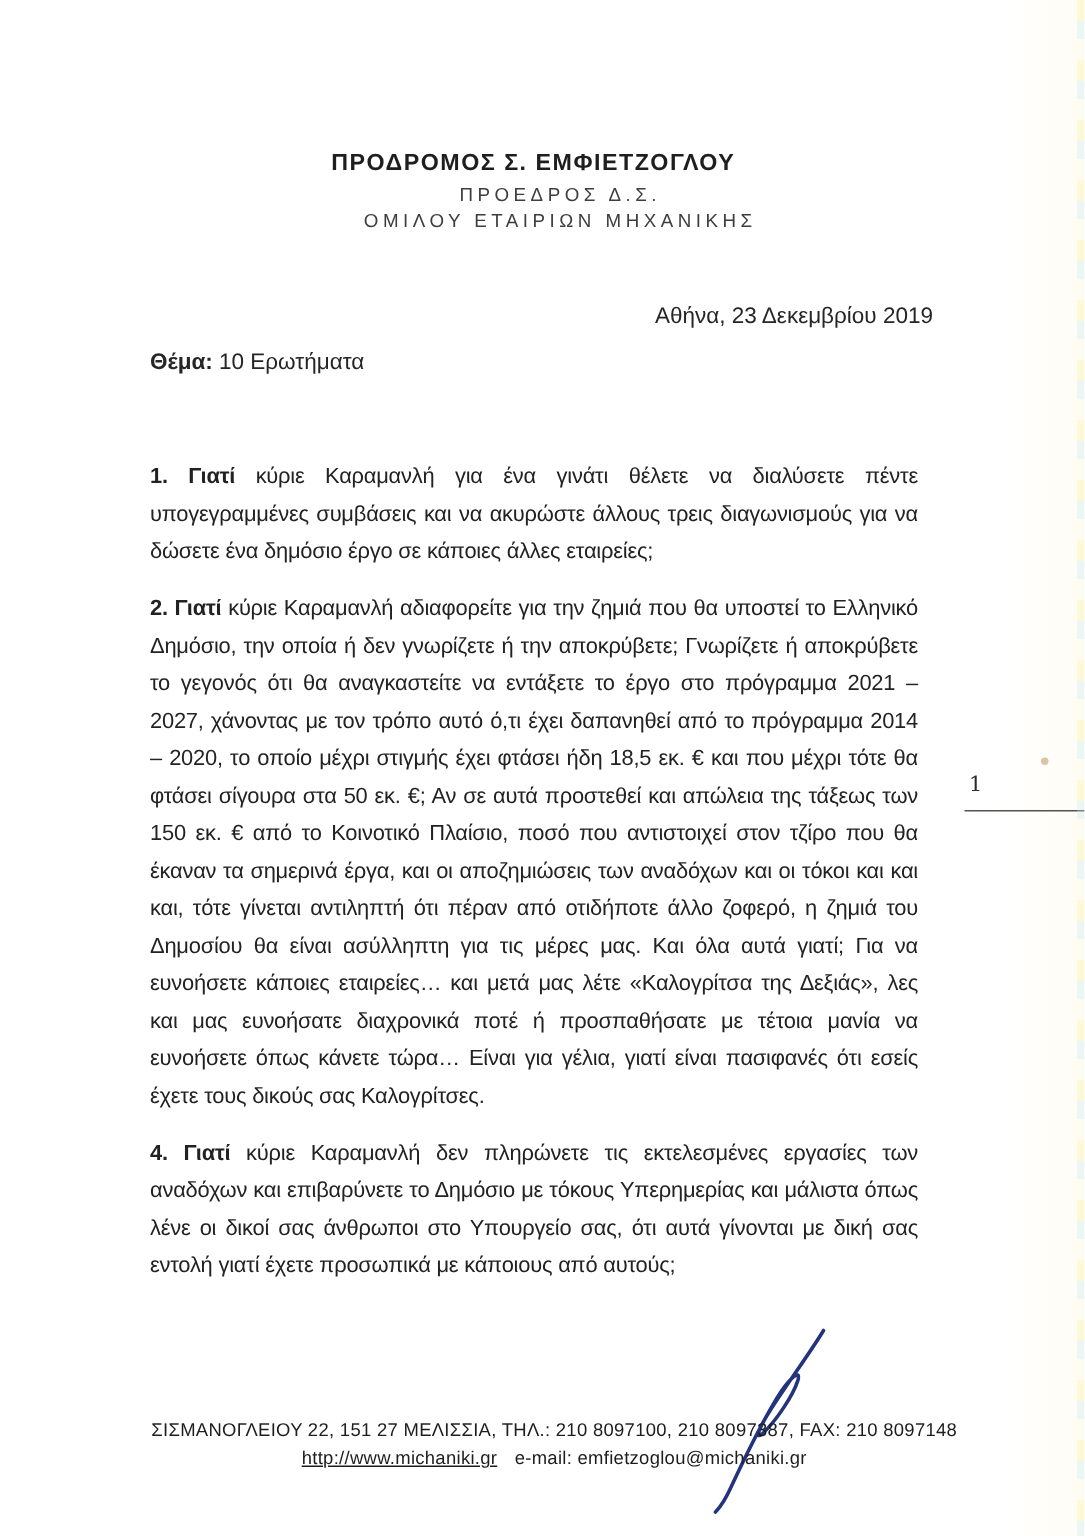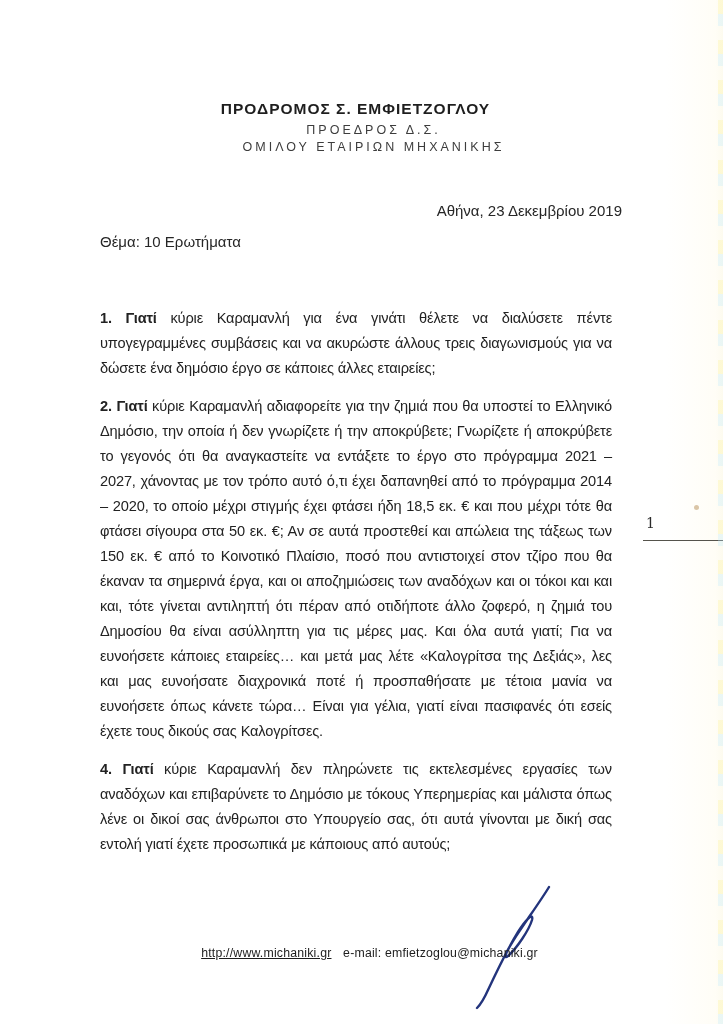--- a/index.html
+++ b/index.html
@@ -37,21 +37,21 @@
   .recipient{
     position:absolute;top:168px;left:100px;font-size:15px;color:#262626;
   }
   .dateline{
     position:absolute;top:202px;left:0;width:622px;text-align:right;
     font-size:15px;color:#262626;
   }
   .subject{
     position:absolute;top:233px;left:100px;font-size:15px;color:#262626;
   }
-  .subject b{font-weight:normal;}
+  .subject b{font-weight:bold;}
   .body-text{
     position:absolute;top:306px;left:100px;width:524px;
     font-size:14.6px;line-height:25px;letter-spacing:-0.15px;
     text-align:justify;color:#222222;
   }
   .body-text p{margin:0 12px 13px 0;}
   .body-text .lead{font-weight:bold;}
   .page-number{
     position:absolute;top:515px;left:646px;
     font-family:"DejaVu Serif", serif;
@@ -106,20 +106,21 @@
 
   <div class="page-number">1</div>
   <div class="page-number-line"></div>
   <div class="artifact-dot"></div>
 
   <svg class="signature-svg" viewBox="0 0 110 140" aria-hidden="true">
     <path d="M94,9 C85,24 68,47 58,63 C51,74 48,82 53,78 C62,70 74,52 77,42 C79,34 71,41 63,54 C52,72 40,97 33,112 C29,121 25,127 22,130" fill="none" stroke="#23347c" stroke-width="2.4" stroke-linecap="round" stroke-linejoin="round"></path>
   </svg>
 
   <div class="footer">
+    <p class="footer-line1">ΣΙΣΜΑΝΟΓΛΕΙΟΥ 22, 151 27 ΜΕΛΙΣΣΙΑ, ΤΗΛ.: 210 8097100, 210 8097387, FAX: 210 8097148</p>
     <p class="footer-line2">
       <span class="footer-website">http://www.michaniki.gr</span>
       <span class="footer-email">e-mail: emfietzoglou@michaniki.gr</span>
     </p>
   </div>
 
   <div class="scan-edge"></div>
 </div>
 
 </body></html>

